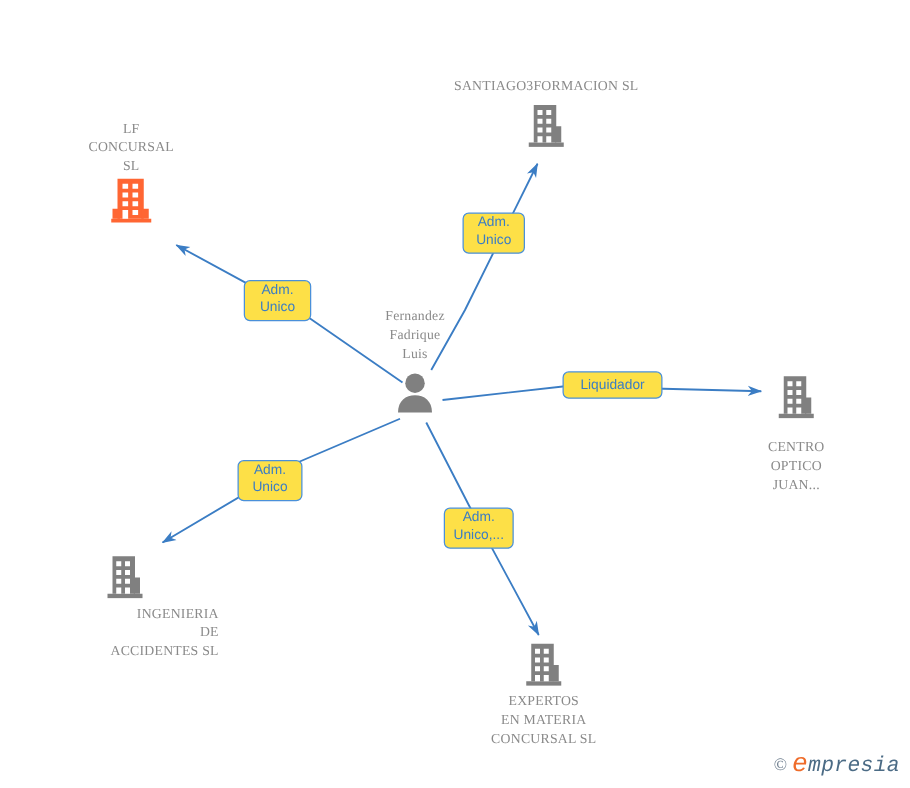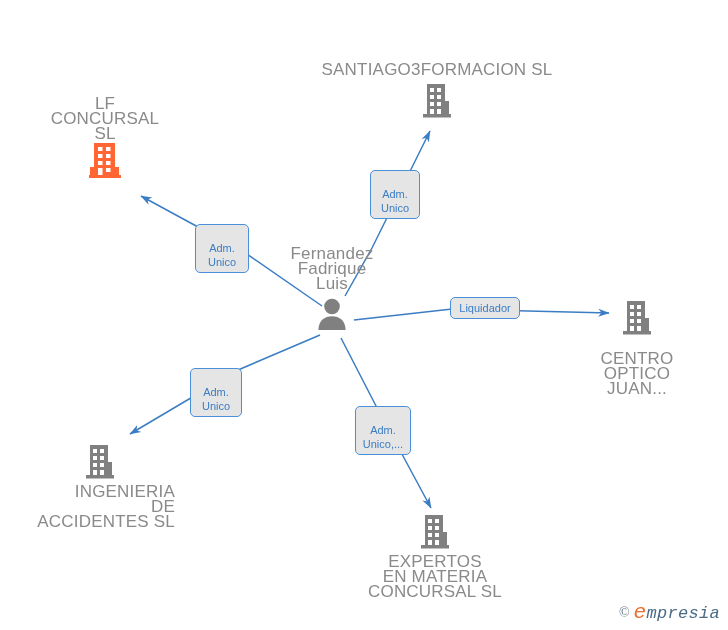--- a/index.html
+++ b/index.html
@@ -28,44 +28,44 @@
   
   .node {
     position: absolute;
     width: 150px;
     margin-left: -75px;
     text-align: center;
     line-height: 15px;
     z-index: 5;
   }
   .node-label {
-    font-size: 17px;
+    font-size: 11px;
     color: #8a8a8a;
     letter-spacing: 0.2px;
     white-space: pre-line;
-    font-family: Liberation Sans, sans-serif;
+    font-family: Liberation Serif, serif;
   }
   .node-label.wide { width: 260px; margin-left: -55px; }
   .node-icon {
     display: block;
     margin: 0 auto;
   }
 
   
   .edge-label {
     position: absolute;
     box-sizing: border-box;
-    background: #e5e5e5;
+    background: #fde047;
     border: 1.4px solid #4a90d9;
     border-radius: 5px;
     color: #3b7dc4;
     font-size: 11px;
     line-height: 14px;
     text-align: center;
-    padding: 16px 6px 3px 6px;
+    padding: 0 6px 3px 6px;
     z-index: 8;
     font-family: "Liberation Sans", sans-serif;
     white-space: pre-line;
   }
 
   
   #watermark {
     position: absolute;
     right: 8px;
     bottom: 6px;
@@ -113,21 +113,21 @@
 
     <path d="M 320,335 L 238,370 L 130,434" fill="none" stroke="#3b7dc4" stroke-width="1.5" marker-end="url(#arrowhead)"></path>
   </svg>
 
   <div class="edge-label" style="left:195px; top:224px; width:54px;">Adm.
 Unico</div>
 
   <div class="edge-label" style="left:370px; top:170px; width:50px;">Adm.
 Unico</div>
 
-  <div class="edge-label" style="left:450px; top:297px; width:70px; padding-top:3px; padding-bottom:3px;">Liquidador</div>
+  <div class="edge-label" style="left:450px; top:297px; width:80px; padding-top:3px; padding-bottom:3px;">Liquidador</div>
 
   <div class="edge-label" style="left:355px; top:406px; width:56px;">Adm.
 Unico,...</div>
 
   <div class="edge-label" style="left:190px; top:368px; width:52px;">Adm.
 Unico</div>
 
   <div class="node" style="left:105px; top:96px;">
     <div class="node-label">LF
 CONCURSAL

